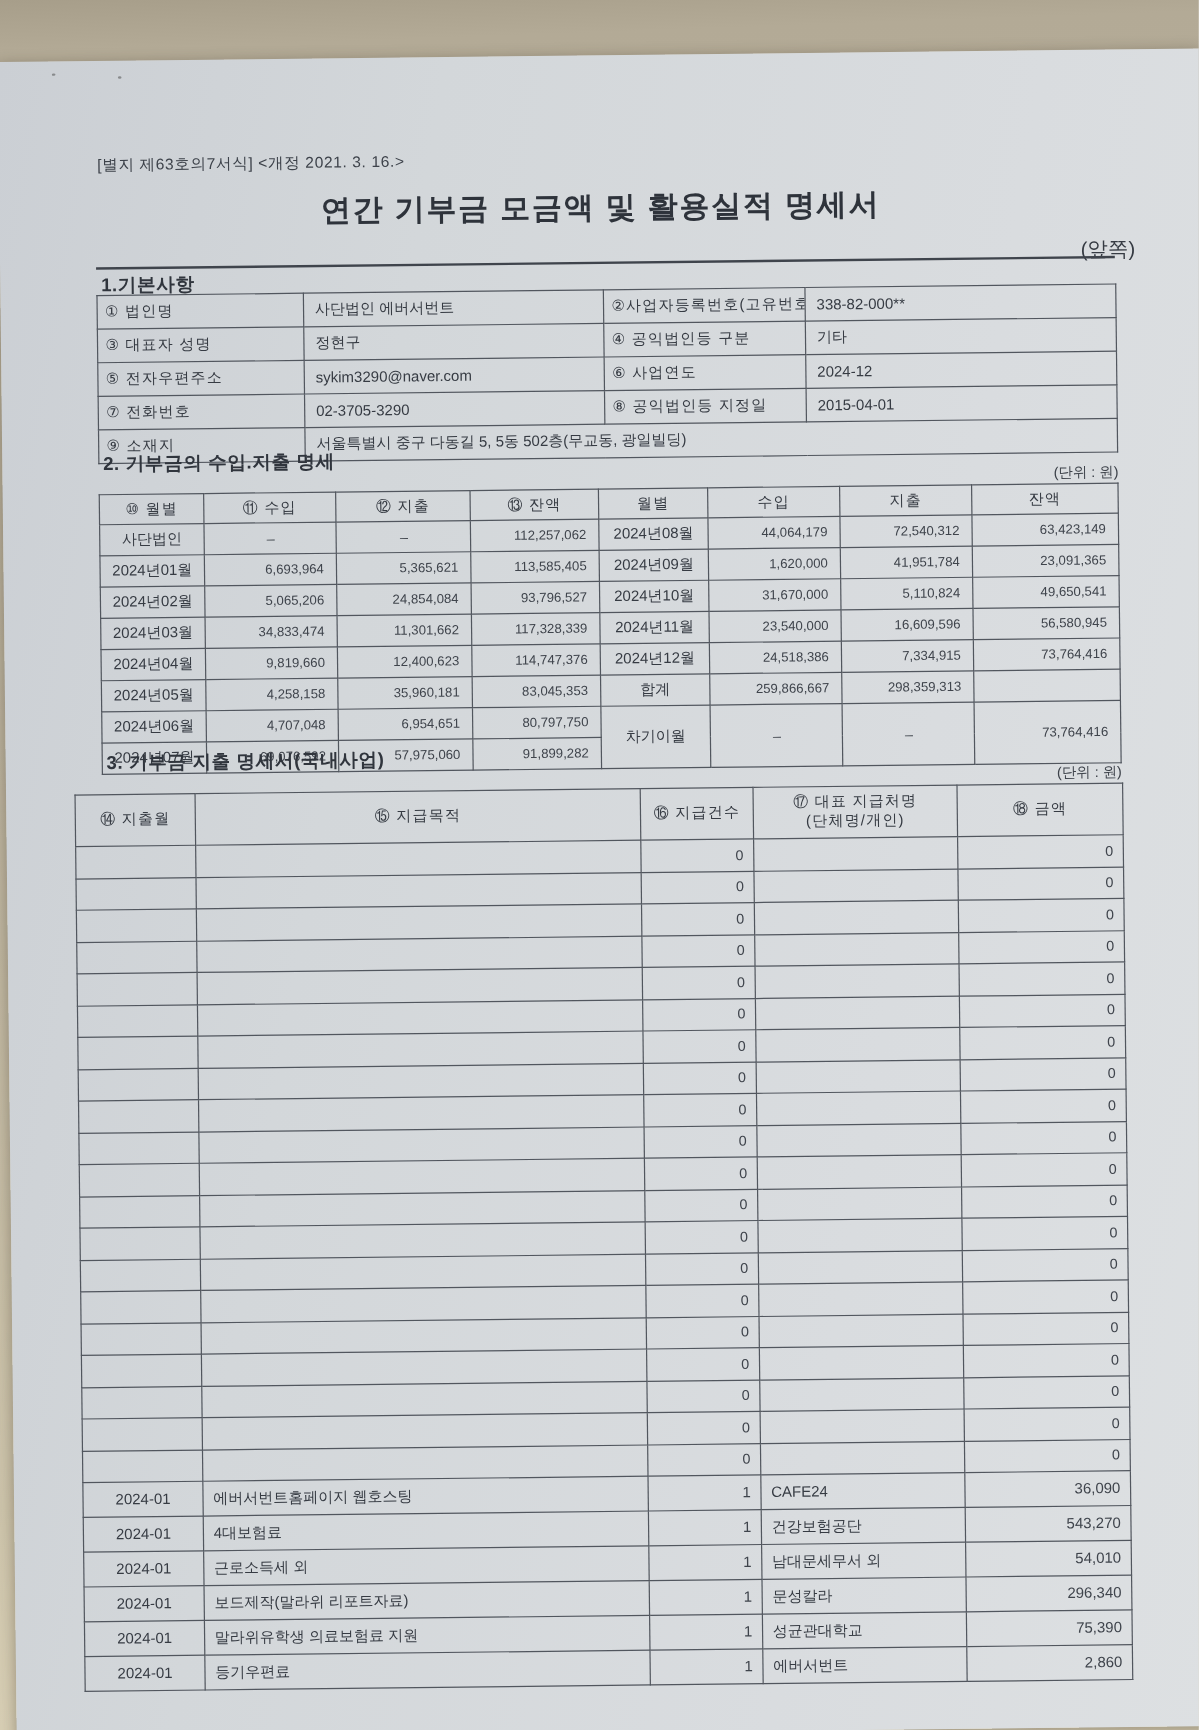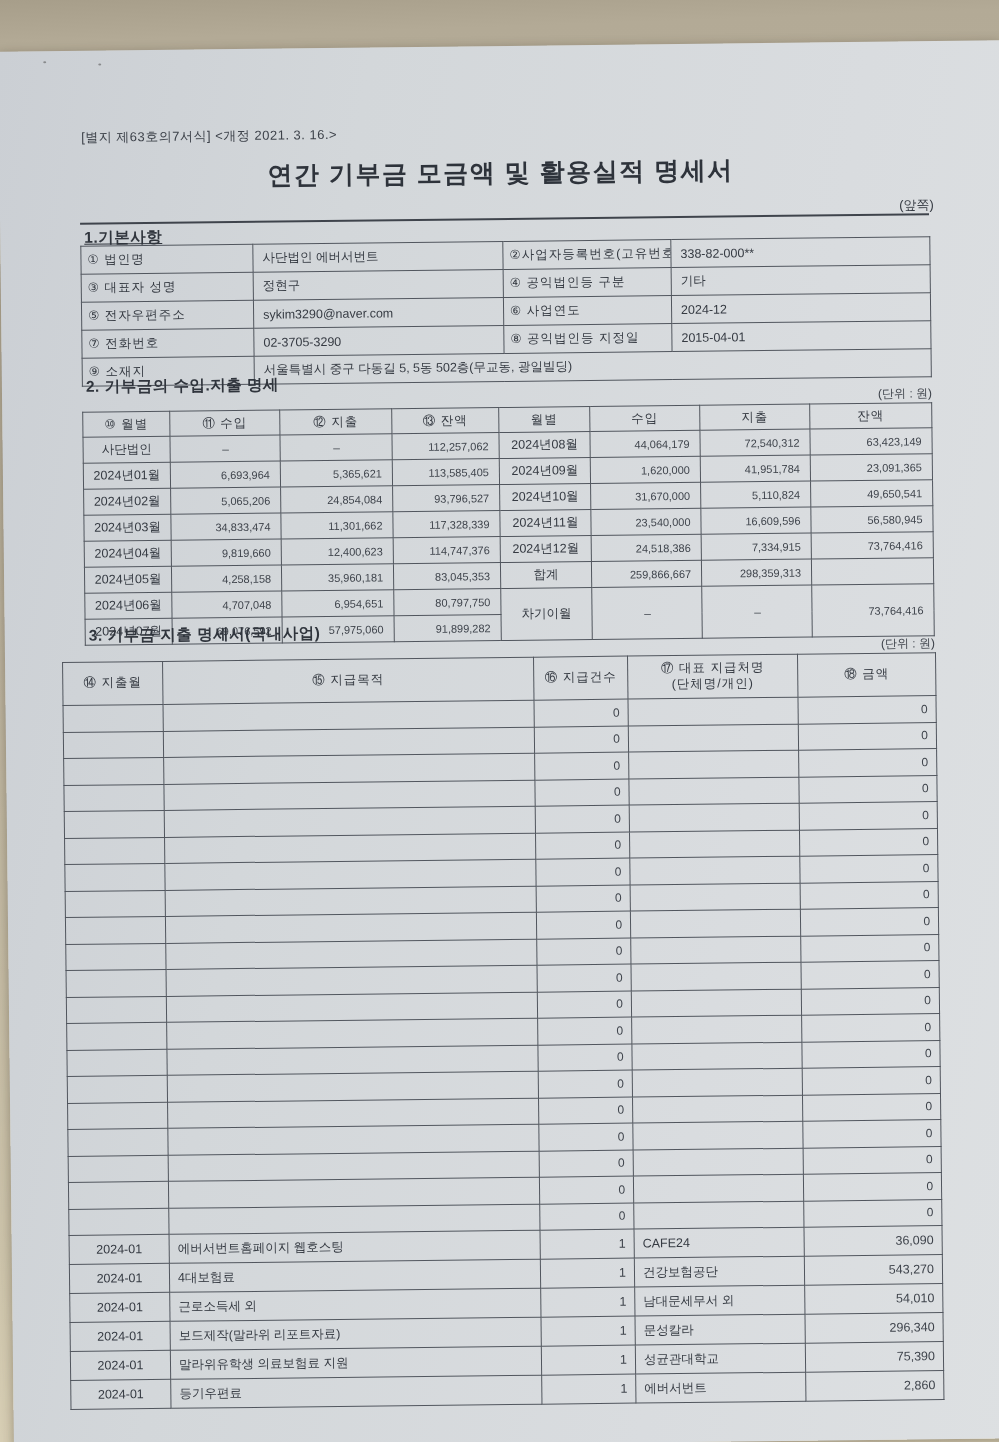--- a/index.html
+++ b/index.html
@@ -13,21 +13,21 @@
     position:absolute;left:6px;top:30px;width:1002px;height:1398px;
     background:linear-gradient(100deg,#cbcfd4 0%,#d3d7da 30%,#d9dcdf 70%,#dde0e2 100%);
     transform:rotate(-0.65deg);
     box-shadow:0 3px 12px rgba(55,45,30,0.4);
     color:#363b43;
   }
   .speck{position:absolute;width:3px;height:2px;background:#888a8c;border-radius:50%;}
   .form-note{position:absolute;left:82px;top:78px;font-size:13px;color:#3d424a;letter-spacing:0.5px;}
   .title{position:absolute;left:0;top:110px;width:100%;text-align:center;
          font-size:25px;font-weight:700;letter-spacing:1.5px;color:#2e333b;}
-  .page-side{position:absolute;right:68px;top:155px;font-size:13px;}
+  .page-side{position:absolute;right:56px;top:155px;font-size:17px;}
   .rule{position:absolute;left:80px;top:172px;width:849px;border-top:2px solid #3f444c;}
   .sec-head{position:absolute;font-size:15.5px;font-weight:700;color:#30353d;letter-spacing:0.5px;}
   .unit{position:absolute;right:72px;font-size:12px;color:#3d424a;}
 
   table{position:absolute;border-collapse:collapse;table-layout:fixed;}
   td,th{border:1px solid #51565e;font-weight:400;overflow:hidden;white-space:nowrap;}
 
   
   .t1{left:80px;top:195px;width:849px;font-size:12.5px;}
   .t1 td{height:25px;}
@@ -58,21 +58,21 @@
 <div class="scene">
   <div class="paper">
     <div class="speck" style="left:45px;top:10px;"></div>
     <div class="speck" style="left:100px;top:13px;"></div>
 
     <div class="form-note">[별지 제63호의7서식] &lt;개정 2021. 3. 16.&gt;</div>
     <div class="title">연간 기부금 모금액 및 활용실적 명세서</div>
     <div class="page-side">(앞쪽)</div>
     <div class="rule"></div>
 
-    <div class="sec-head" style="left:84px;top:177px;text-decoration:underline;">1.기본사항</div>
+    <div class="sec-head" style="left:84px;top:177px;">1.기본사항</div>
 
     <table class="t1">
       <colgroup>
           <col style="width:172px">
           <col style="width:250px">
           <col style="width:168px">
           <col style="width:259px">
         </colgroup>
       <tbody>
         <tr>

